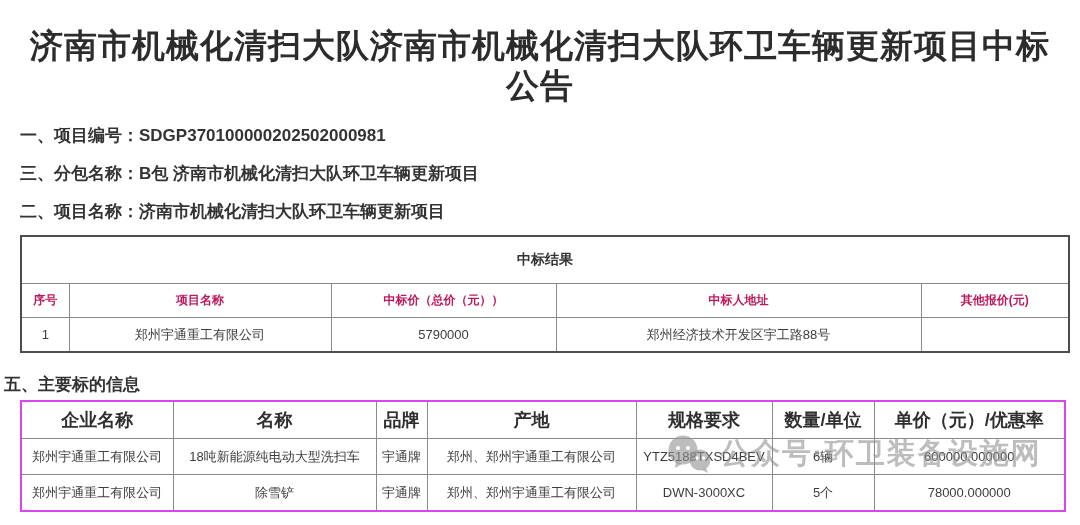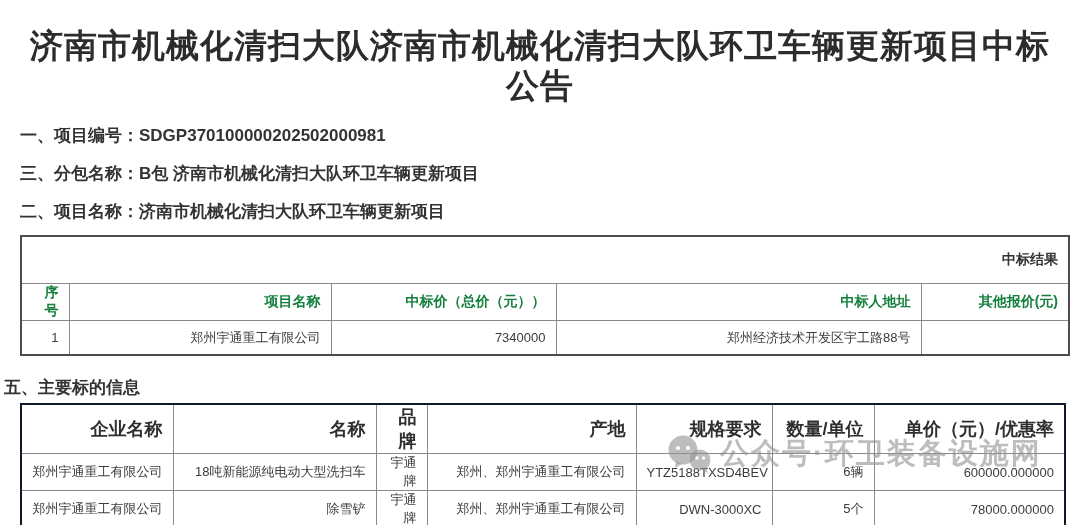--- a/index.html
+++ b/index.html
@@ -14,27 +14,27 @@
     letter-spacing:1px;color:#2c2c2c;
   }
   
   .sections{margin:21px 9px 0 20px;}
   .section-line{font-size:17px;font-weight:700;line-height:18px;color:#333333;white-space:pre;}
   .gap-lg{margin-top:20px;}
   .gap-sm{margin-top:11px;}
   
   table{border-collapse:collapse;table-layout:fixed;margin-left:20px;}
   .t1{width:1048px;border:2px solid #4d4d4d;margin-top:14px;}
-  .t2{width:1044px;border:2px solid #0f172a;margin-top:6px;}
+  .t2{width:1044px;border:2px solid #d946ef;margin-top:6px;}
   .t1 td,.t1 th,.t2 td,.t2 th{
-    border:1px solid #8a8a8a;text-align:right;vertical-align:middle;
-    padding:0 10px;overflow:hidden;
+    border:1px solid #8a8a8a;text-align:center;vertical-align:middle;
+    padding:0 4px;overflow:hidden;
   }
   .t1-title{height:46px;font-weight:700;font-size:14px;color:#333333;}
-  .t1-head th{height:33px;font-weight:700;font-size:14px;color:#15803d;}
+  .t1-head th{height:33px;font-weight:700;font-size:12px;color:#be185d;}
   .t1-data td{height:33px;font-size:13px;color:#3c3c3c;}
   .t2-head th{height:36px;font-weight:700;font-size:18px;color:#2f2f2f;}
   .t2 td{height:35px;font-size:13px;color:#3c3c3c;}
   
   .section-five{margin:23px 0 0 4px;}
   
   .watermark{
     position:absolute;left:666px;top:434px;display:flex;align-items:center;
     color:rgba(145,145,145,0.6);pointer-events:none;z-index:5;
   }
@@ -72,21 +72,21 @@
     <tr class="t1-head">
       <th>序号</th>
       <th>项目名称</th>
       <th>中标价（总价（元））</th>
       <th>中标人地址</th>
       <th>其他报价(元)</th>
     </tr>
     <tr class="t1-data">
       <td>1</td>
       <td>郑州宇通重工有限公司</td>
-      <td>7340000</td>
+      <td>5790000</td>
       <td>郑州经济技术开发区宇工路88号</td>
       <td></td>
     </tr>
   </tbody>
 </table>
 
 <div class="section-line section-five">五、主要标的信息</div>
 
 <table class="t2">
   <colgroup>

